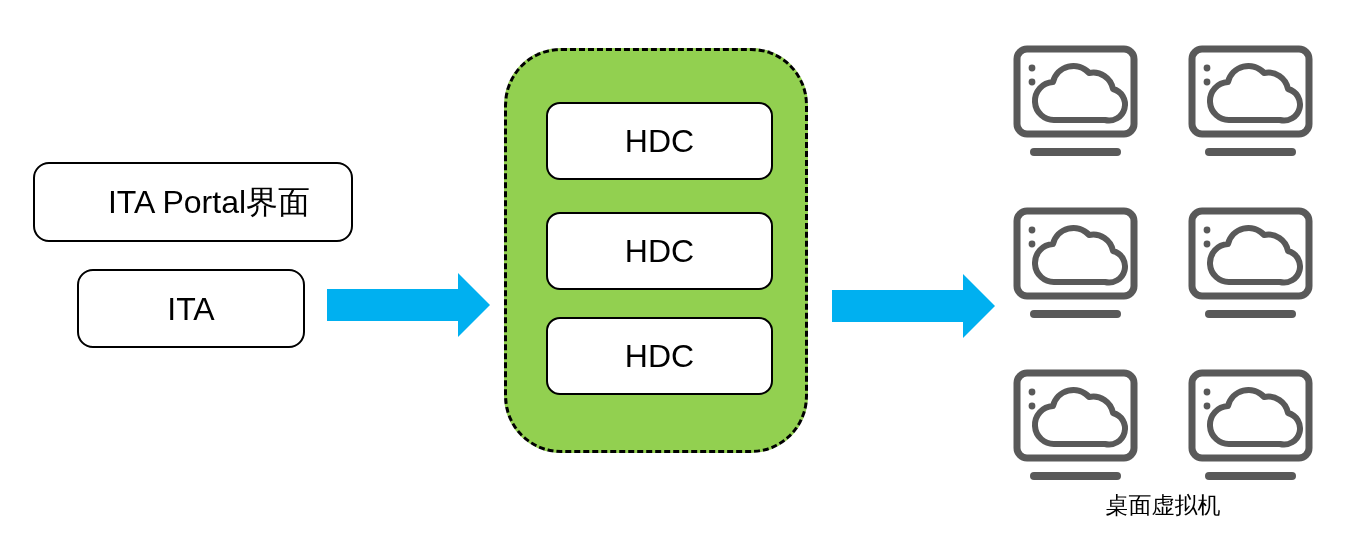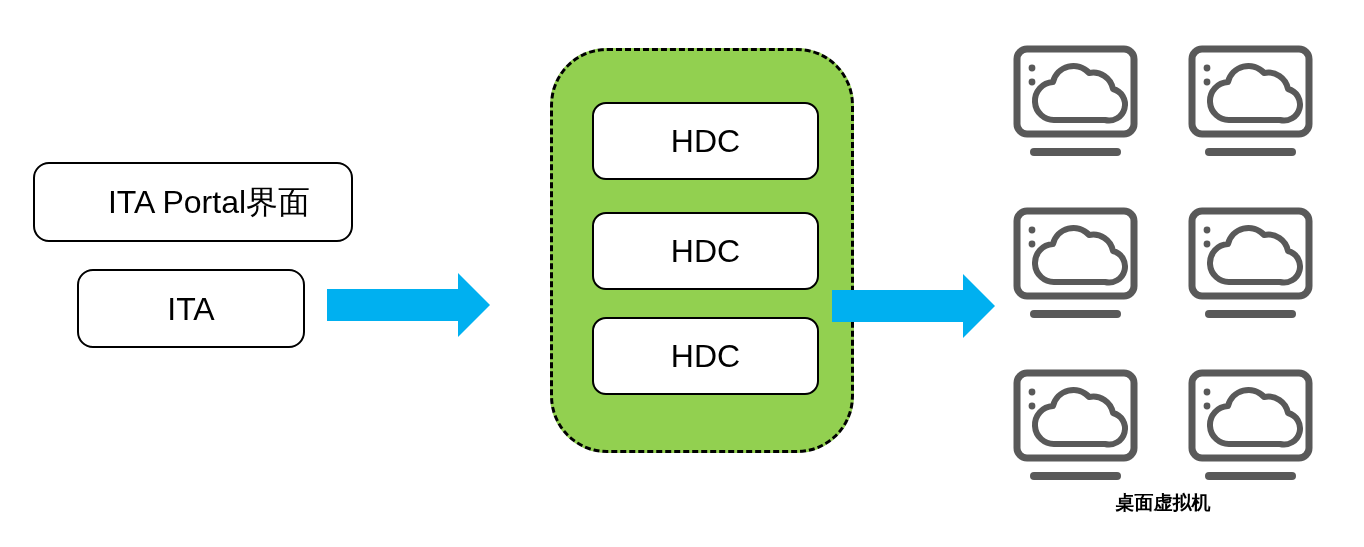--- a/index.html
+++ b/index.html
@@ -48,21 +48,20 @@
   .arrow1 { left: 327px; top: 273px; }
   .arrow2 { left: 832px; top: 274px; }
   .cluster {
     position: absolute;
     box-sizing: border-box;
     left: 504px; top: 48px;
     width: 304px; height: 405px;
     background: #92D050;
     border: 3px dashed #000000;
     border-radius: 57px;
-    margin-left: 46px;
   }
   .hdc {
     left: 39px;
     width: 227px; height: 78px;
     border-radius: 14px;
   }
   .hdc1 { top: 51px; }
   .hdc2 { top: 161px; }
   .hdc3 { top: 266px; }
   .vm-grid {
@@ -77,24 +76,23 @@
   .vm-icon {
     width: 125px;
     height: 112px;
     display: block;
   }
   .vm-caption {
     position: absolute;
     left: 1013px; top: 490px;
     width: 300px;
     text-align: center;
-    font-size: 19px;
+    font-size: 23px;
     color: #000000;
     white-space: nowrap;
-    font-weight: bold;
   }
   .hidden-defs { position: absolute; width: 0; height: 0; overflow: hidden; }
 </style>
 </head>
 <body>
 
 <div class="canvas">
 
   <svg class="hidden-defs" aria-hidden="true">
     <defs>

